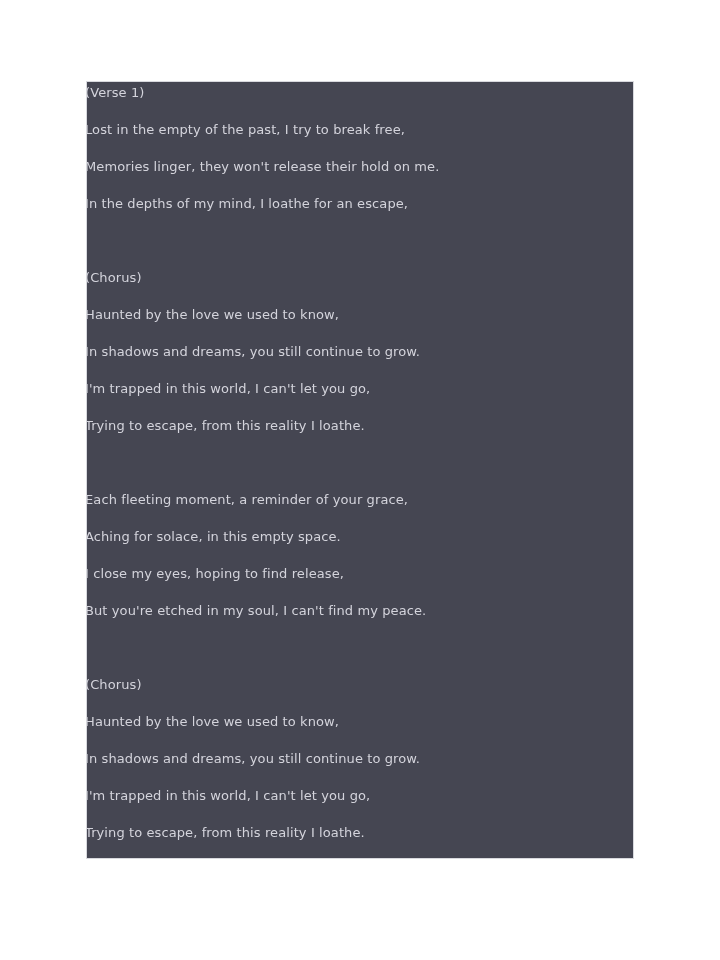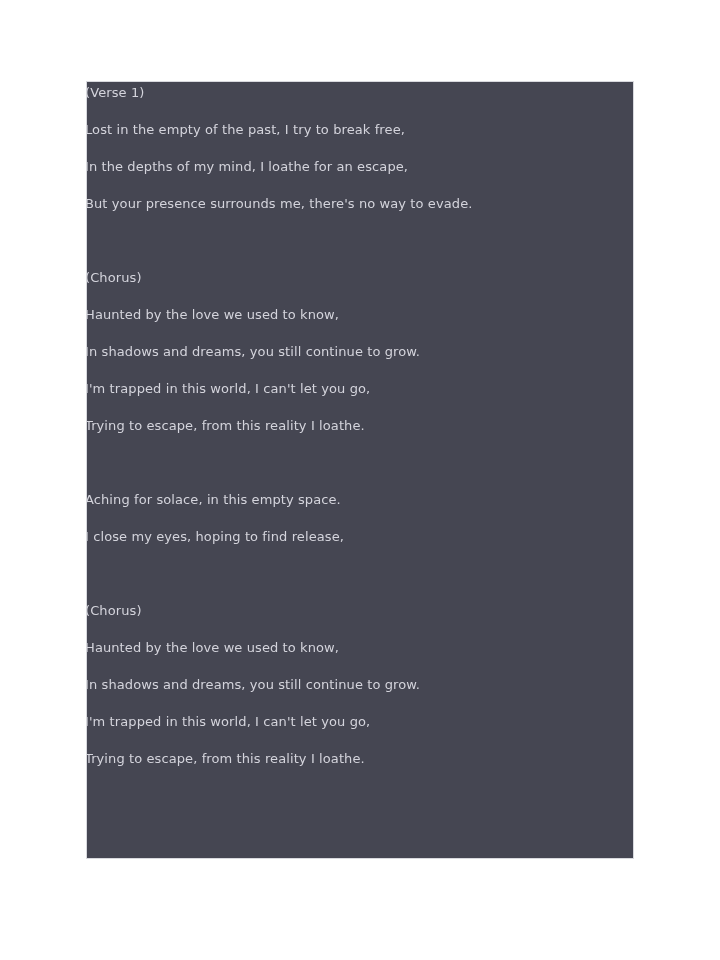--- a/index.html
+++ b/index.html
@@ -45,31 +45,33 @@
       height: 33px;
     }
   </style>
 </head>
 <body>
 
 <div class="panel">
   <div class="lyrics">
     <div class="line">(Verse 1)</div>
     <div class="line">Lost in the empty of the past, I try to break free,</div>
+    <div class="line">Memories linger, they won't release their hold on me.</div>
     <div class="line">In the depths of my mind, I loathe for an escape,</div>
-    <div class="line">But your presence surrounds me, there's no way to evade.</div>
     <div class="line blank"></div>
     <div class="line">(Chorus)</div>
     <div class="line">Haunted by the love we used to know,</div>
     <div class="line">In shadows and dreams, you still continue to grow.</div>
     <div class="line">I'm trapped in this world, I can't let you go,</div>
     <div class="line">Trying to escape, from this reality I loathe.</div>
     <div class="line blank"></div>
+    <div class="line">Each fleeting moment, a reminder of your grace,</div>
     <div class="line">Aching for solace, in this empty space.</div>
     <div class="line">I close my eyes, hoping to find release,</div>
+    <div class="line">But you're etched in my soul, I can't find my peace.</div>
     <div class="line blank"></div>
     <div class="line">(Chorus)</div>
     <div class="line">Haunted by the love we used to know,</div>
     <div class="line">In shadows and dreams, you still continue to grow.</div>
     <div class="line">I'm trapped in this world, I can't let you go,</div>
     <div class="line">Trying to escape, from this reality I loathe.</div>
   </div>
 </div>
 
 </body></html>

